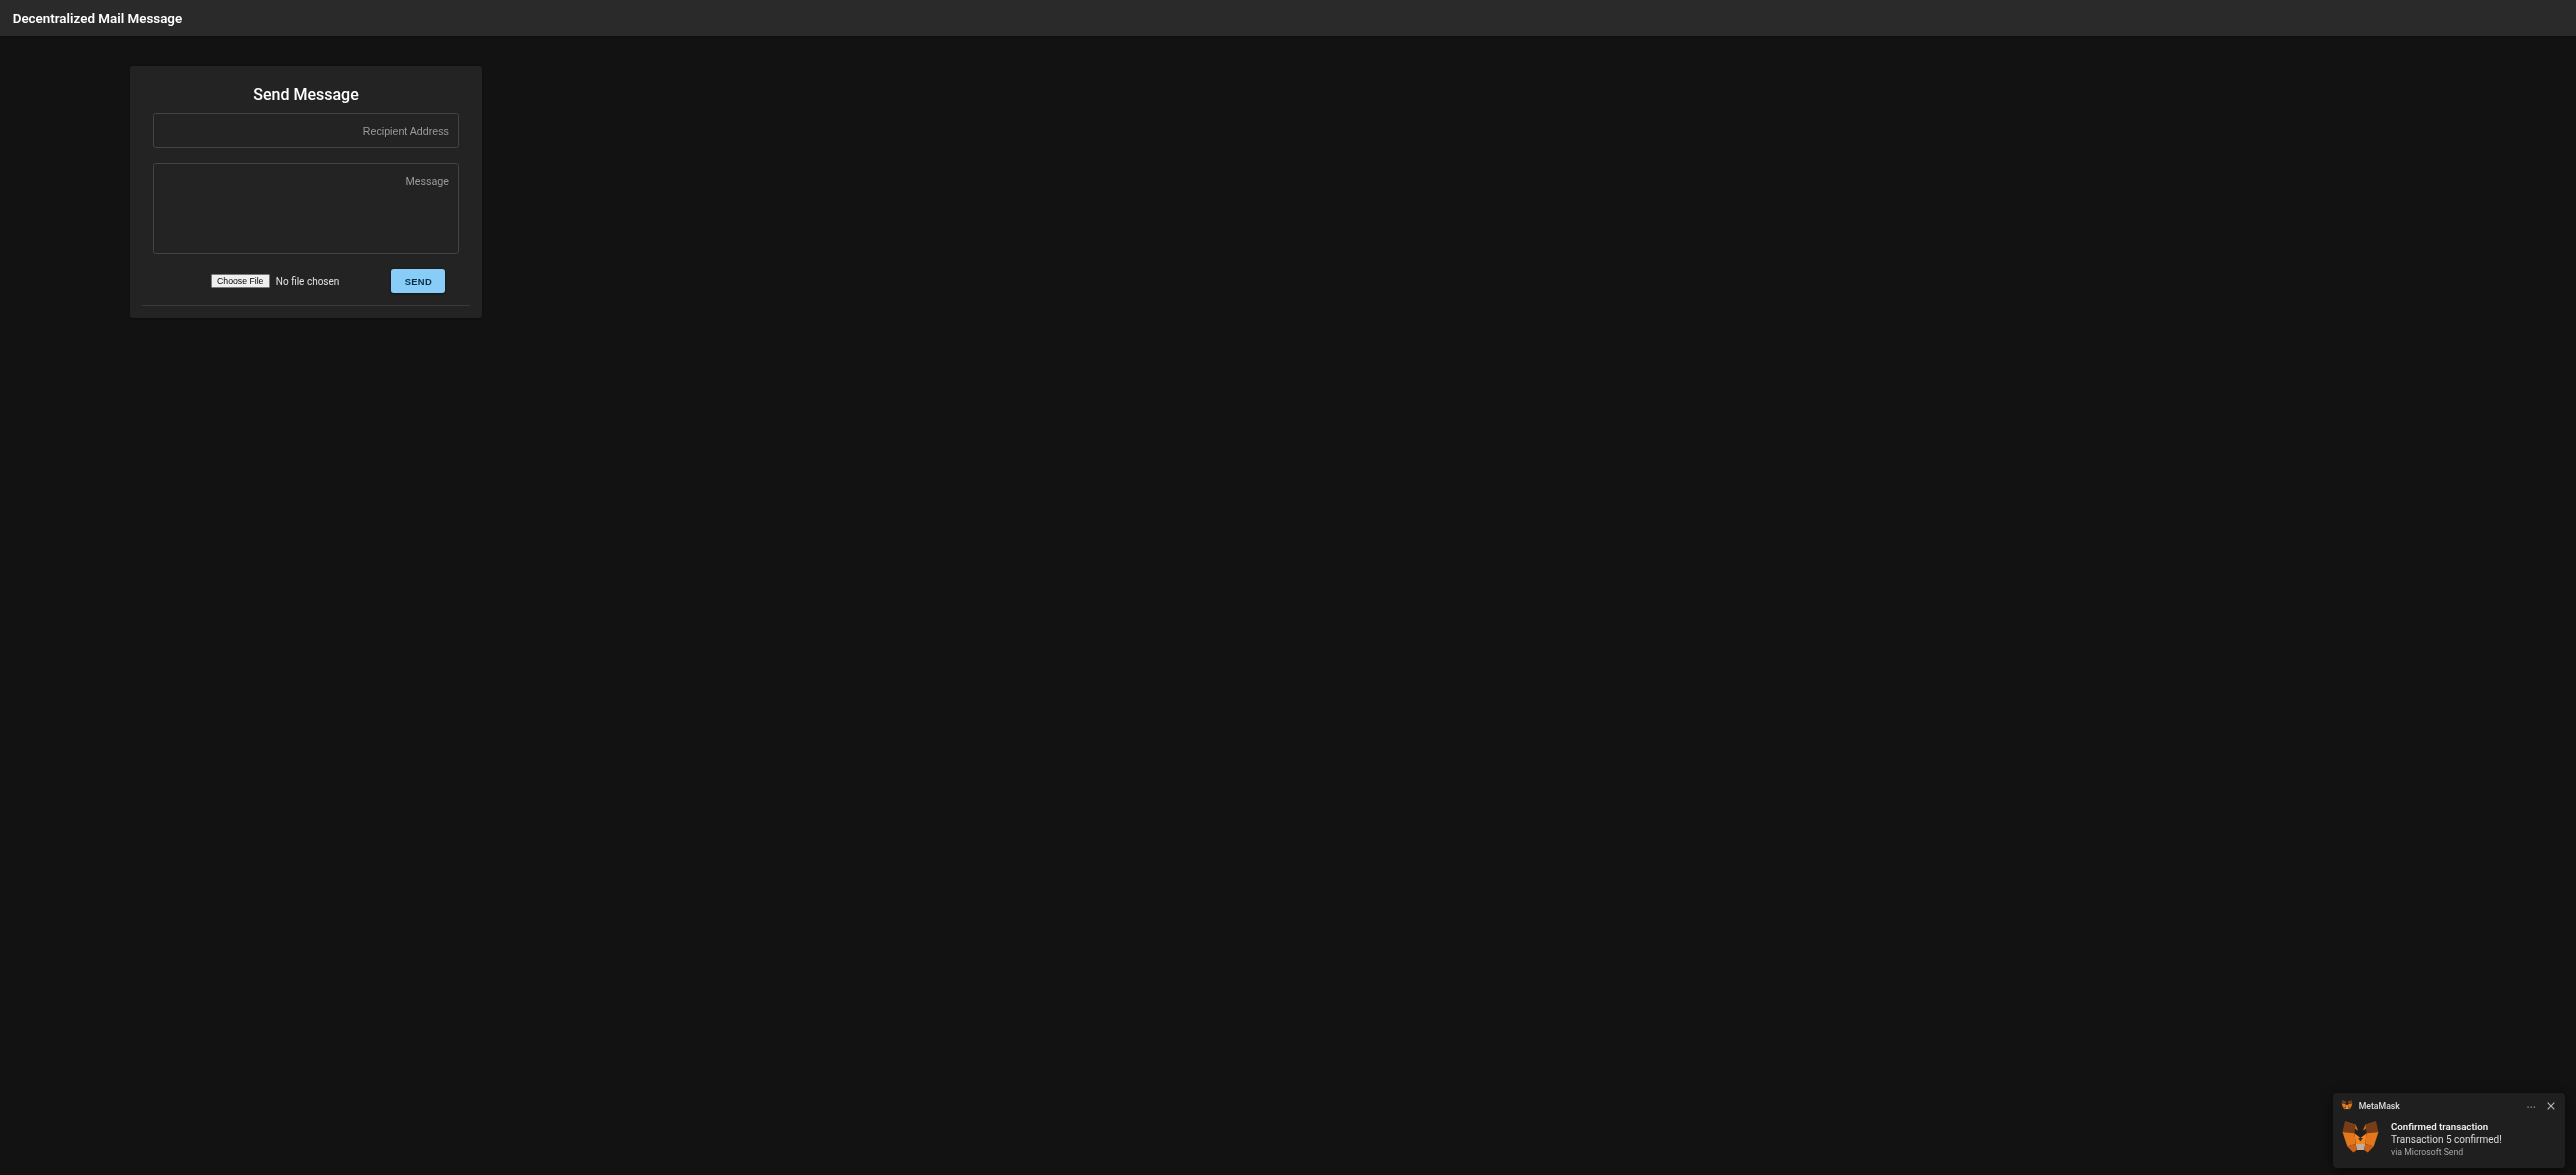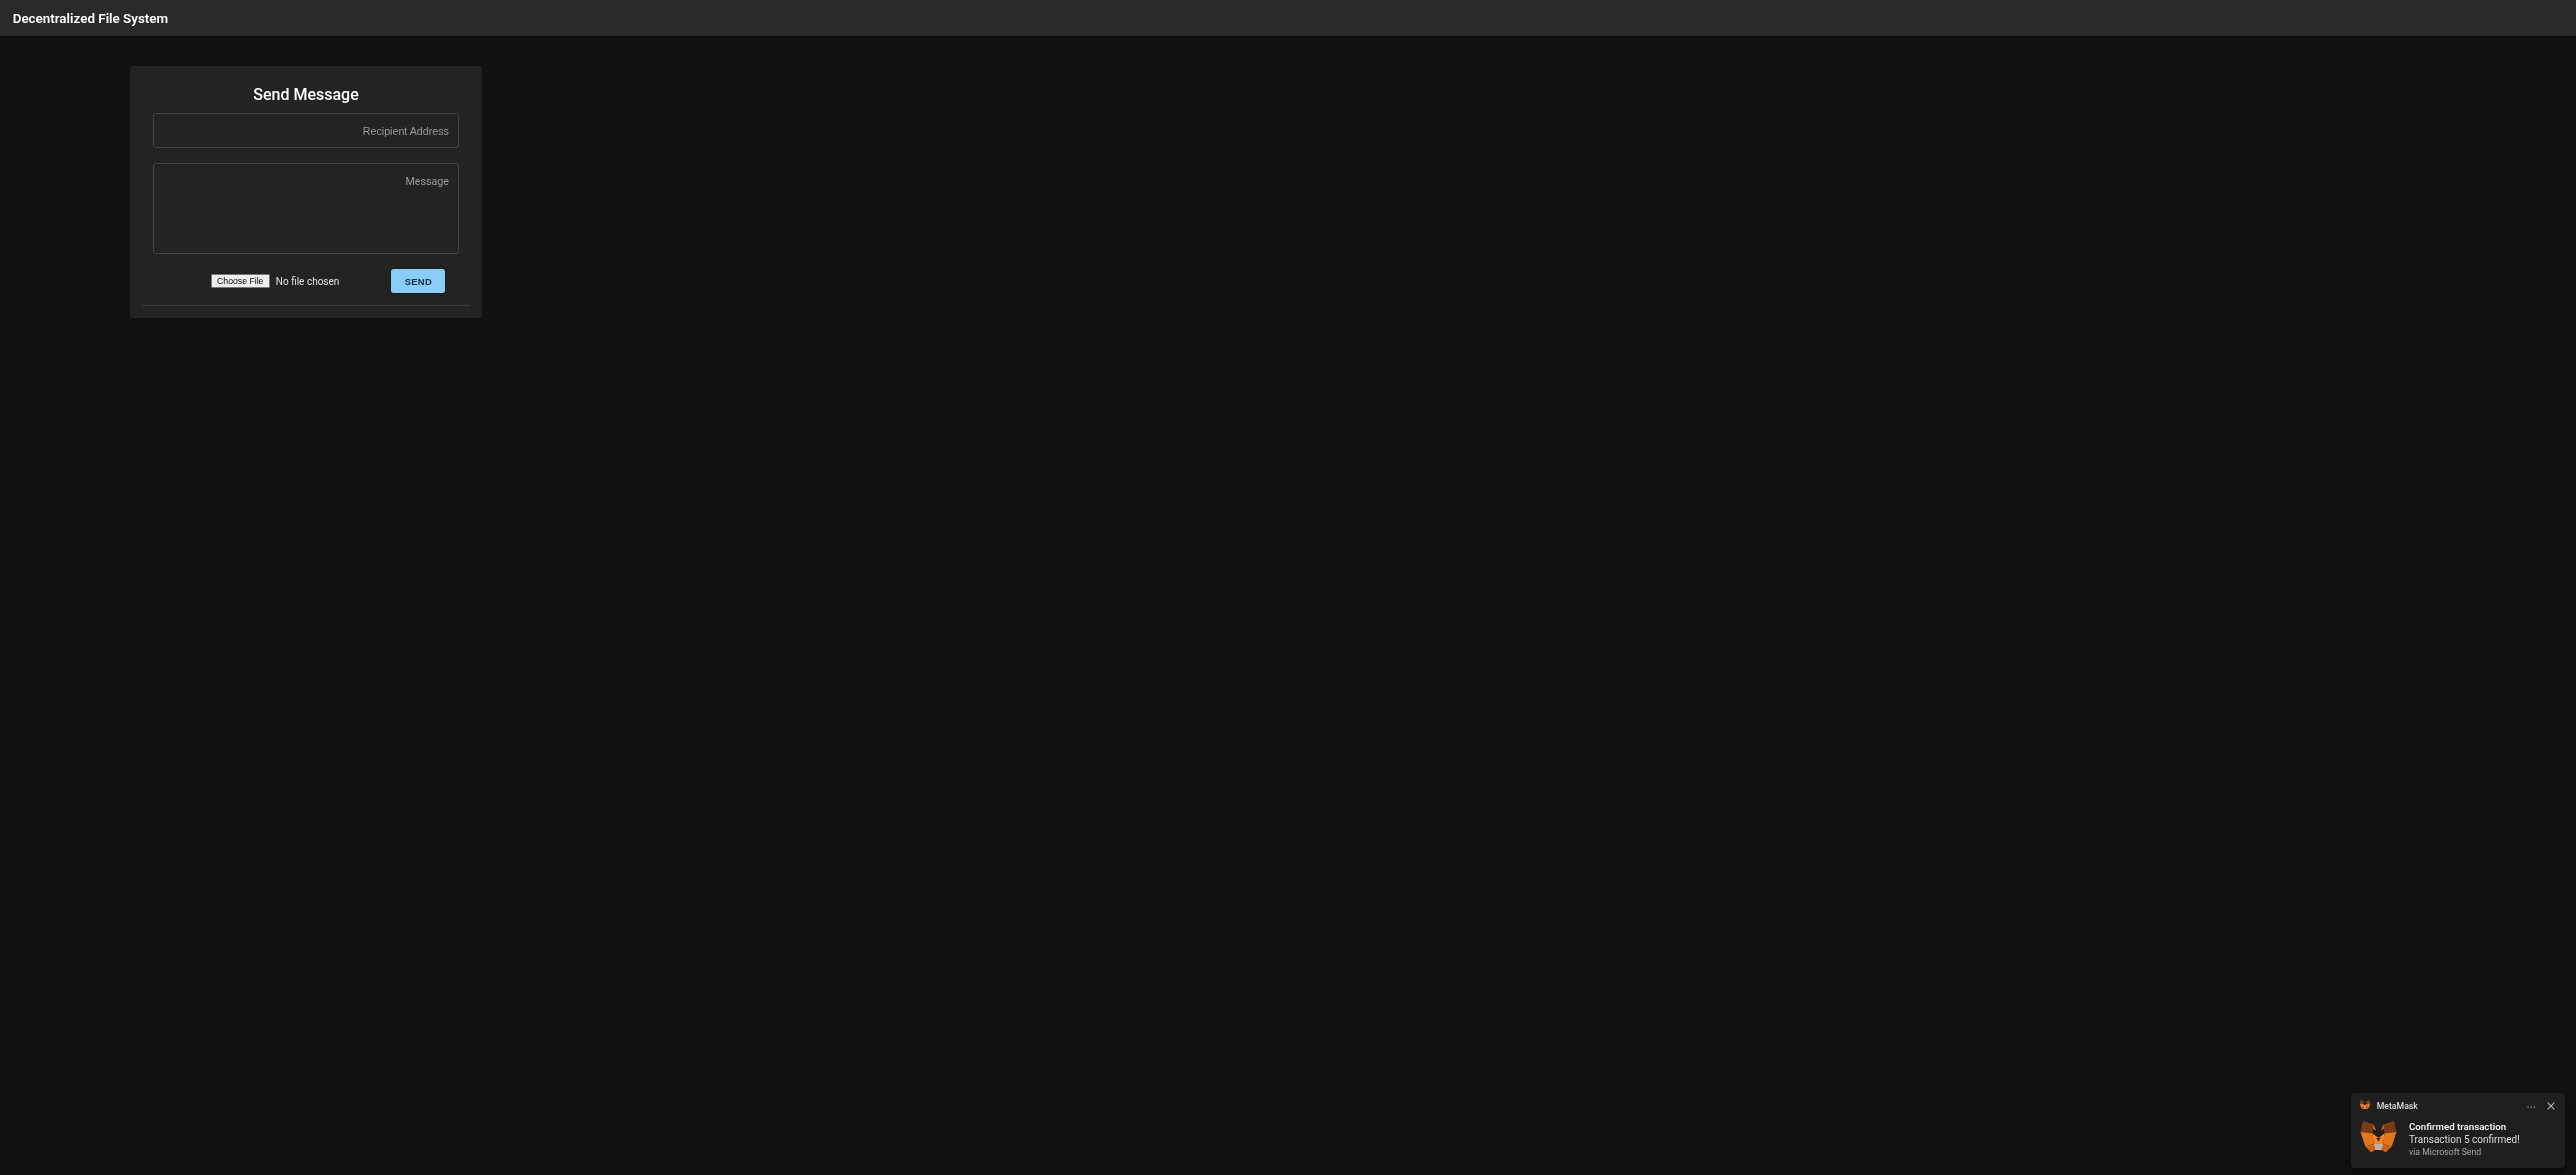--- a/index.html
+++ b/index.html
@@ -140,21 +140,21 @@
     text-align: center;
     color: #d0d0d0;
     font-size: 10px;
   }
 
   
   .toast {
     position: absolute;
     right: 10.7px;
     bottom: 6.7px;
-    width: 214px;
+    width: 232px;
     background: #1f1f1f;
     border-radius: 4px;
     box-shadow: 0 2.7px 10.7px rgba(0,0,0,.6);
     padding: 6.7px 8px 9.4px 8px;
     color: #e6e6e6;
   }
   .toast-header {
     display: flex;
     align-items: center;
     gap: 5.4px;
@@ -187,21 +187,21 @@
   .toast-text { display:flex; flex-direction:column; gap:2px; }
   .toast-title { font-size: 9.7px; font-weight:600; color:#f0f0f0; }
   .toast-line { font-size: 10px; color:#dcdcdc; }
   .toast-via  { font-size: 8.7px; color:#a7a7a7; }
 
 </style>
 </head>
 <body>
 
 <div class="app-bar">
-  <div class="app-title">Decentralized File System</div>
+  <div class="app-title">Decentralized Mail Message</div>
 </div>
 
 <div class="content">
 
   <div class="card send-card">
     <div class="send-inner">
       <div class="card-title">Send Message</div>
 
       <div class="input-wrap">
         <input class="text-input" type="text" placeholder="Recipient Address" style="">

